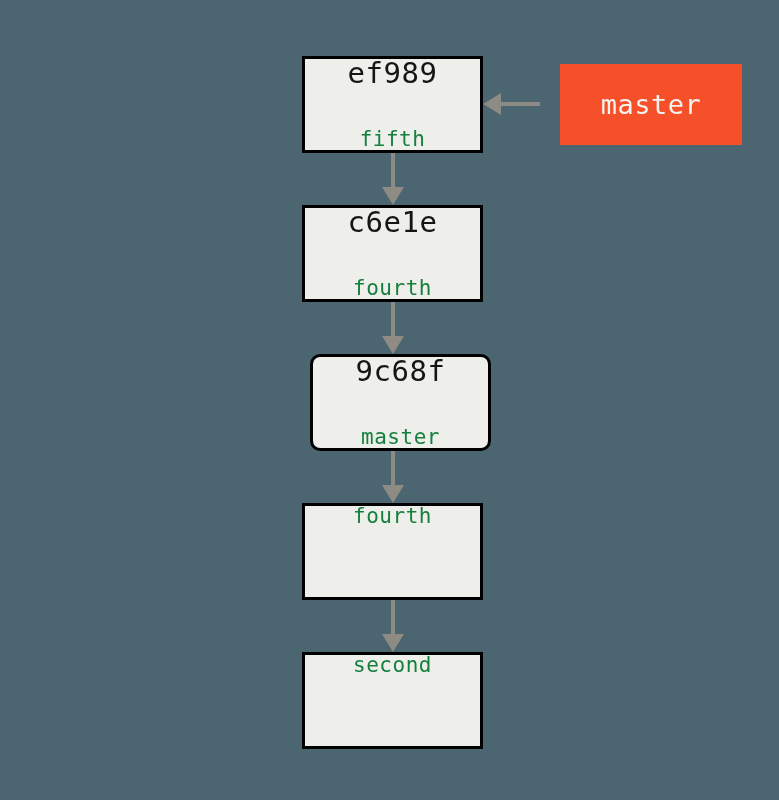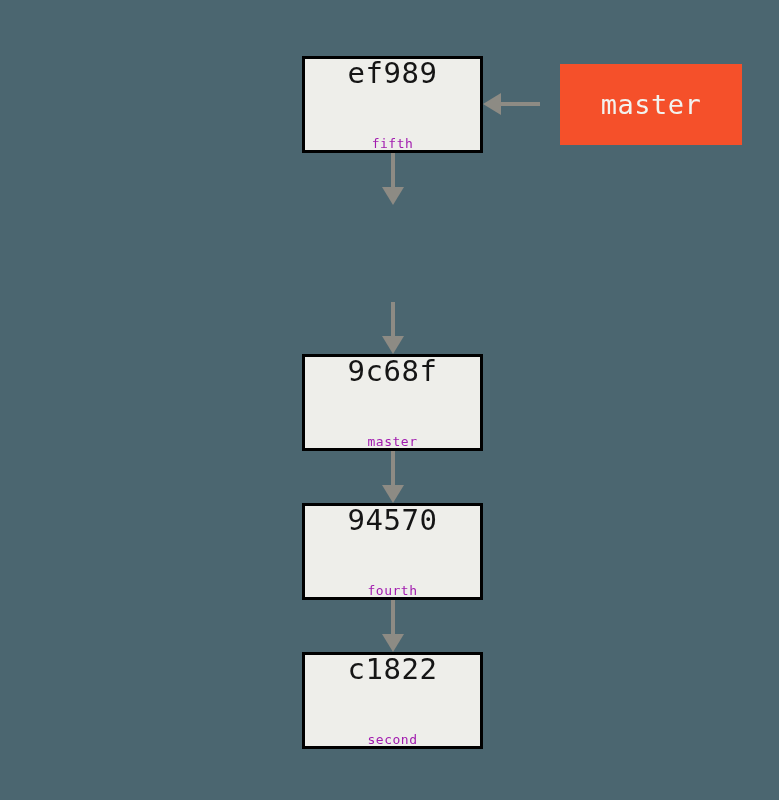--- a/index.html
+++ b/index.html
@@ -37,23 +37,23 @@
   .commit-hash {
     font-family: "DejaVu Sans Mono", "Liberation Mono", monospace;
     font-size: 29px;
     line-height: 1;
     color: #151515;
     letter-spacing: 0.5px;
     margin-bottom: 8px;
   }
   .commit-msg {
     font-family: "DejaVu Sans Mono", "Liberation Mono", monospace;
-    font-size: 13px;
+    font-size: 21px;
     line-height: 1;
-    color: #a21caf;
+    color: #15803d;
     letter-spacing: 0.5px;
   }
 
   
   .branch-label {
     position: absolute;
     width: 182px;
     height: 81px;
     box-sizing: border-box;
     background: #f5502a;
@@ -134,44 +134,46 @@
   <div class="commit-node" style="left:302px; top:56px;">
     <div class="commit-hash">ef989</div>
     <div class="commit-msg">fifth</div>
   </div>
 
   <div class="arrow-v" style="left:373px; top:153px; height:52px;">
     <div class="arrow-line-v" style="height:36px;"></div>
     <div class="arrow-head-v" style="top:34px;"></div>
   </div>
 
+  <div class="commit-node" style="left:302px; top:205px;">
+    <div class="commit-hash">c6e1e</div>
+    <div class="commit-msg">fourth</div>
+  </div>
 
   <div class="arrow-v" style="left:373px; top:302px; height:52px;">
     <div class="arrow-line-v" style="height:36px;"></div>
     <div class="arrow-head-v" style="top:34px;"></div>
   </div>
 
-  <div class="commit-node" style="left:302px; top:354px;">
+  <div class="commit-node" style="left:310px; top:354px;border-radius:10px;">
     <div class="commit-hash">9c68f</div>
     <div class="commit-msg">master</div>
   </div>
 
   <div class="arrow-v" style="left:373px; top:451px; height:52px;">
     <div class="arrow-line-v" style="height:36px;"></div>
     <div class="arrow-head-v" style="top:34px;"></div>
   </div>
 
   <div class="commit-node" style="left:302px; top:503px;">
-    <div class="commit-hash">94570</div>
     <div class="commit-msg">fourth</div>
   </div>
 
   <div class="arrow-v" style="left:373px; top:600px; height:52px;">
     <div class="arrow-line-v" style="height:36px;"></div>
     <div class="arrow-head-v" style="top:34px;"></div>
   </div>
 
   <div class="commit-node" style="left:302px; top:652px;">
-    <div class="commit-hash">c1822</div>
     <div class="commit-msg">second</div>
   </div>
 
 </div>
 
 </body></html>

